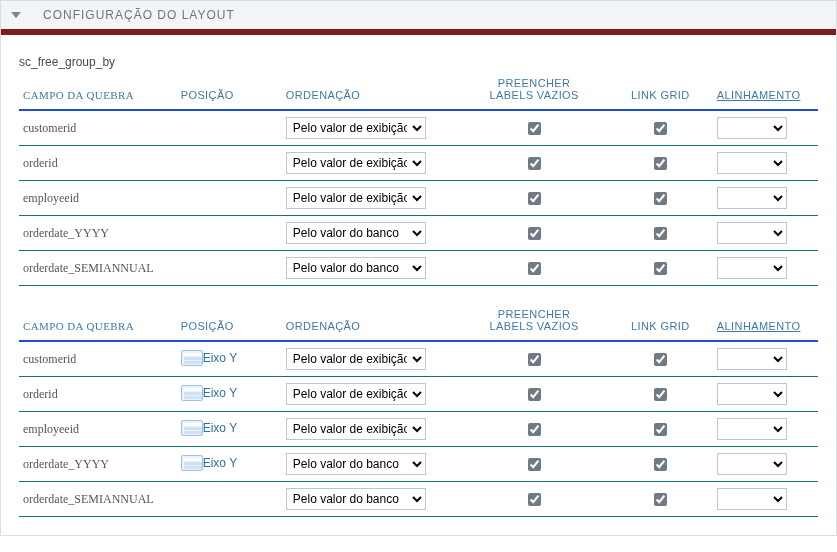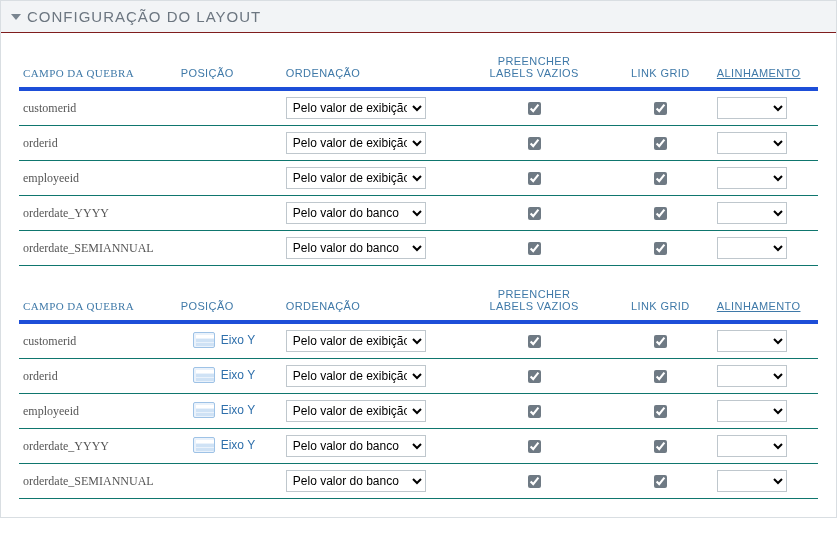--- a/index.html
+++ b/index.html
@@ -9,28 +9,28 @@
     font-size: 12px;
     color: #555;
     background: #fff;
     width: 837px;
   }
   .panel {
     border: 1px solid #d9dee2;
   }
   .panel-header {
     background: #f2f4f6;
-    border-bottom: 1px solid #7f1d1d;
+    border-bottom: 6px solid #7f1d1d;
     padding: 7px 10px;
     color: #6c7680;
     letter-spacing: 1px;
-    font-size: 15px;
+    font-size: 12px;
     display: flex;
     align-items: center;
-    gap: 6px;
+    gap: 22px;
   }
   .panel-header .tri {
     width: 0; height: 0;
     border-left: 5px solid transparent;
     border-right: 5px solid transparent;
     border-top: 6px solid #7a8590;
   }
   .content { padding: 16px 18px 18px 18px; }
 
   .section-title {
@@ -44,21 +44,21 @@
     border-collapse: collapse;
     table-layout: fixed;
   }
   table.grp th {
     color: #3f79a8;
     font-weight: 400;
     font-size: 11px;
     letter-spacing: 0.4px;
     text-align: left;
     padding: 6px 4px 8px 4px;
-    border-bottom: 4px solid #1d4ed8;
+    border-bottom: 2px solid #1d4ed8;
     vertical-align: bottom;
   }
   table.grp th.center { text-align: center; }
   table.grp td {
     padding: 6px 4px;
     border-bottom: 1px solid #0f766e;
     vertical-align: middle;
     color: #555;
   }
   table.grp td.center { text-align: center; }
@@ -92,24 +92,23 @@
     padding: 8px 2px 6px 2px;
     display: flex;
     align-items: center;
     gap: 6px;
     color: #555;
   }
 
   .eixo-badge {
     display: inline-flex;
     align-items: center;
-    gap: 6px;
+    gap: 0;
     color: #2e6fab;
     cursor: pointer;
-    margin-left: 12px;
   }
   .eixo-icon {
     display: inline-block;
     width: 22px; height: 16px;
     border: 1px solid #9ec2e6;
     border-radius: 2px;
     background:
       linear-gradient(#fff,#fff) 2px 2px/18px 3px no-repeat,
       linear-gradient(#cfe2f5,#cfe2f5) 2px 6px/18px 3px no-repeat,
       linear-gradient(#cfe2f5,#cfe2f5) 2px 10px/18px 3px no-repeat,
@@ -119,20 +118,21 @@
 </style>
 </head>
 <body>
 
 <div class="panel">
   <div class="panel-header">
     <span class="tri"></span>
     <span>CONFIGURAÇÃO DO LAYOUT</span>
   </div>
   <div class="content" id="content">
+      <div class="section-title">sc_free_group_by</div>
       <table class="grp">
         <thead>
           <tr>
             <th class="col-campo">CAMPO DA QUEBRA</th>
             <th class="col-pos">POSIÇÃO</th>
             <th class="col-ord">ORDENAÇÃO</th>
             <th class="col-fill center">PREENCHER<br>LABELS VAZIOS</th>
             <th class="col-link center">LINK GRID</th>
             <th class="col-align">ALINHAMENTO</th>
           </tr>

